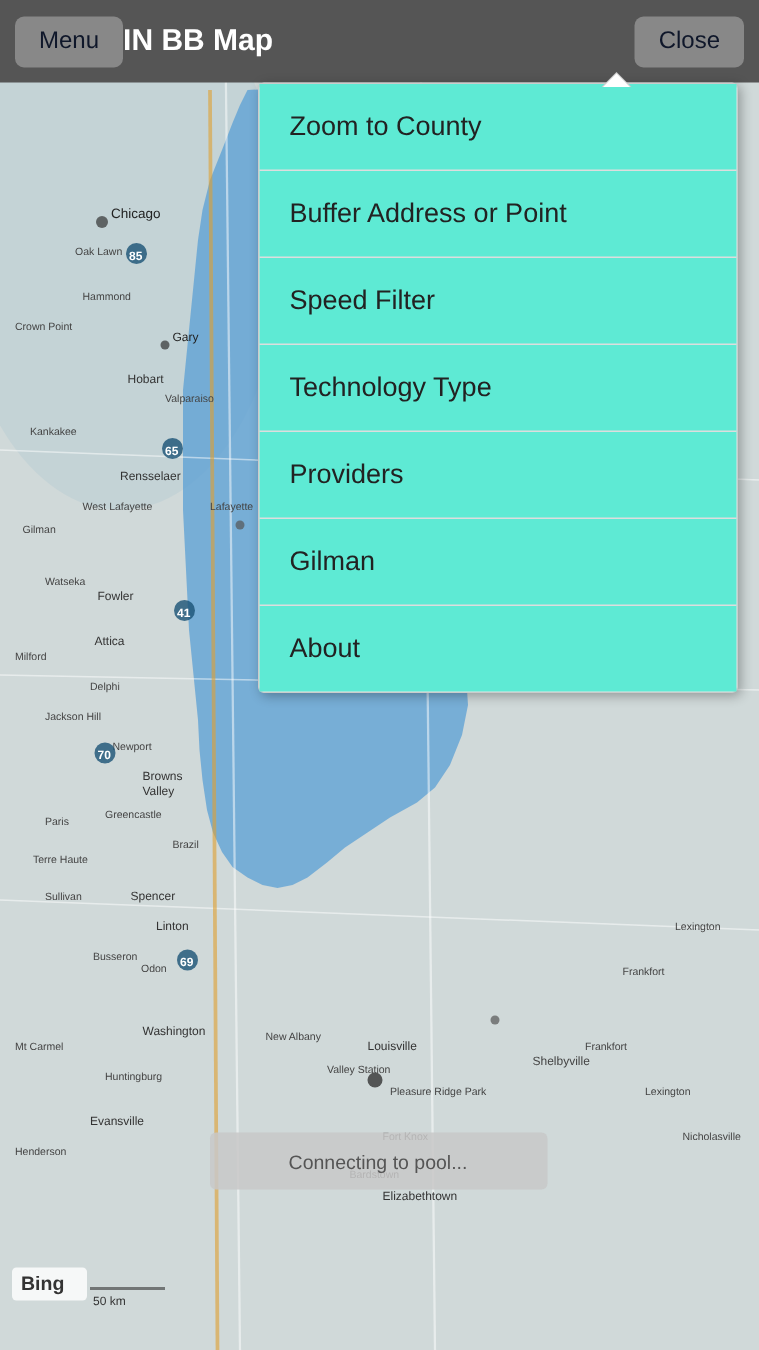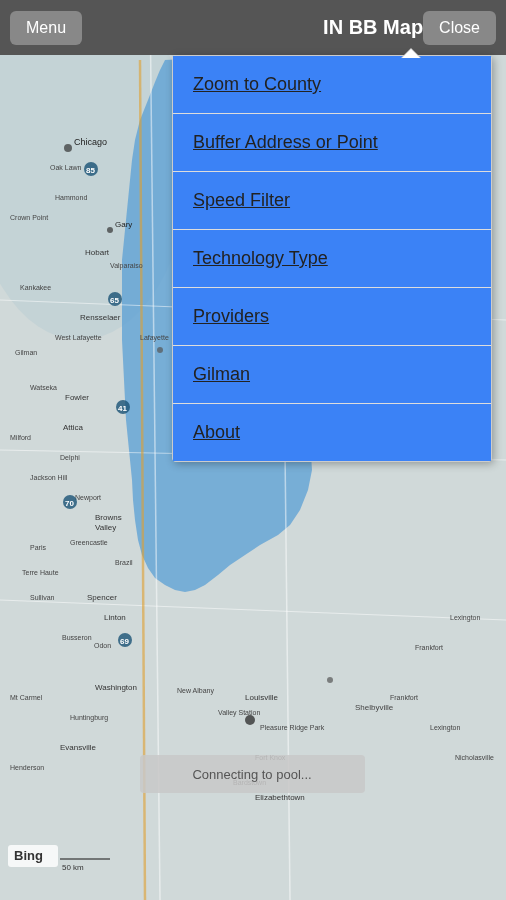--- a/index.html
+++ b/index.html
@@ -29,26 +29,26 @@
       align-items: center;
       justify-content: space-between;
       padding: 0 10px;
     }
 
     #header-title {
       color: white;
       font-size: 20px;
       font-weight: bold;
       flex: 1;
-      text-align: right;
+      text-align: left;
     }
 
     .header-btn {
       background: #888888;
-      color: #ffffff;
+      color: #0f172a;
       border: none;
       border-radius: 6px;
       padding: 8px 16px;
       font-size: 16px;
       cursor: pointer;
     }
 
     
     #menu-panel {
       position: absolute;
@@ -82,22 +82,21 @@
     }
 
     .menu-item {
       display: flex;
       align-items: center;
       padding: 18px 20px;
       border-bottom: 1px solid #dddddd;
       cursor: pointer;
       font-size: 18px;
       color: #222222;
-      background: #3b82f6;
-      text-decoration: underline;
+      background: #5eead4;
     }
 
     .menu-item:last-child {
       border-bottom: none;
     }
 
     
     #map-canvas {
       position: absolute;
       top: 0;

